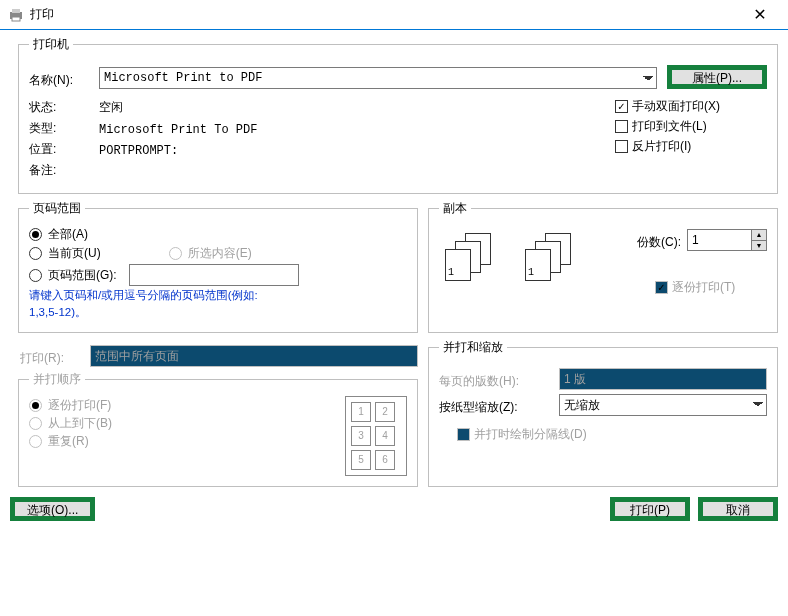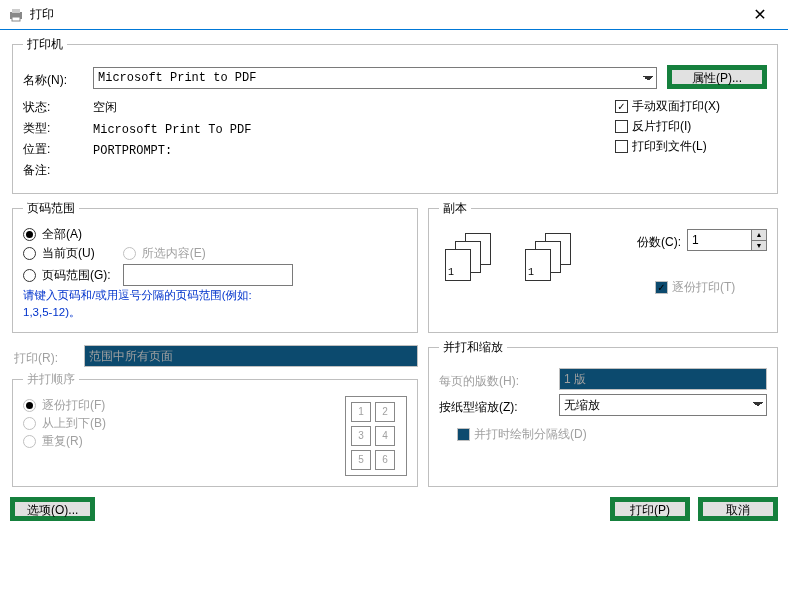--- a/index.html
+++ b/index.html
@@ -1,21 +1,21 @@
 <!DOCTYPE html>
 <html><head>
 <meta charset="utf-8">
 <style>
   * { box-sizing: border-box; font-family: "Microsoft YaHei", SimSun, sans-serif; font-size: 12px; }
   body { margin: 0; background: #fff; width: 788px; height: 616px; overflow: hidden; }
   .titlebar { display: flex; align-items: center; height: 30px; border-bottom: 1px solid #0078d7; padding: 0 8px; }
   .titlebar .icon { width: 16px; height: 16px; margin-right: 6px; }
   .titlebar .title { flex: 1; }
   .titlebar .close { width: 40px; text-align: center; font-size: 16px; cursor: default; }
-  .content { padding: 6px 10px 0 12px; }
+  .content { padding: 6px 10px 0 18px; }
   fieldset { border: 1px solid #bfbfbf; margin: 0 0 6px 0; padding: 8px 10px 10px 10px; position: relative; }
   legend { padding: 0 4px; color: #000; }
   .row { display: flex; align-items: flex-end; margin: 4px 0; }
   .lbl { width: 70px; }
   .mono { font-family: "Courier New", monospace; }
   select, input[type="text"], .spin { border: 1px solid #7a7a7a; background: #fff; height: 22px; padding: 0 4px; }
   select { appearance: none; -webkit-appearance: none; background-image: linear-gradient(45deg, transparent 50%, #333 50%), linear-gradient(135deg, #333 50%, transparent 50%); background-position: right 8px center, right 3px center; background-size: 5px 5px, 5px 5px; background-repeat: no-repeat; padding-right: 20px; }
   button.btn { height: 24px; background: #e1e1e1; border: 5px solid #15803d; padding: 0 12px; cursor: default; min-width: 100px; }
   .chk { display: flex; align-items: center; gap: 4px; margin: 3px 18px; }
   .chkbox { width: 13px; height: 13px; border: 1px solid #333; display: inline-flex; align-items: center; justify-content: center; font-size: 10px; background:#fff;}
@@ -87,39 +87,39 @@
             <span></span>
           </div>
       </div>
       <div style="width:170px">
         <div class="chk">
             <span class="chkbox checked"></span>
             <span>手动双面打印(X)</span>
           </div>
         <div class="chk">
             <span class="chkbox"></span>
-            <span>反片打印(I)</span>
+            <span>打印到文件(L)</span>
           </div>
         <div class="chk">
             <span class="chkbox"></span>
-            <span>打印到文件(L)</span>
+            <span>反片打印(I)</span>
           </div>
       </div>
     </div>
 
   </fieldset>
 
   <div class="two">
     <fieldset class="left">
       <legend>页码范围</legend>
       <div class="radio">
           <span class="rcircle sel"></span>
           <span>全部(A)</span>
         </div>
-      <div style="display:flex;gap:28px">
+      <div style="display:flex;gap:68px">
         <div class="radio">
             <span class="rcircle"></span>
             <span>当前页(U)</span>
           </div>
         <div class="radio disabled">
             <span class="rcircle"></span>
             <span>所选内容(E)</span>
           </div>
       </div>
       <div class="radio">

